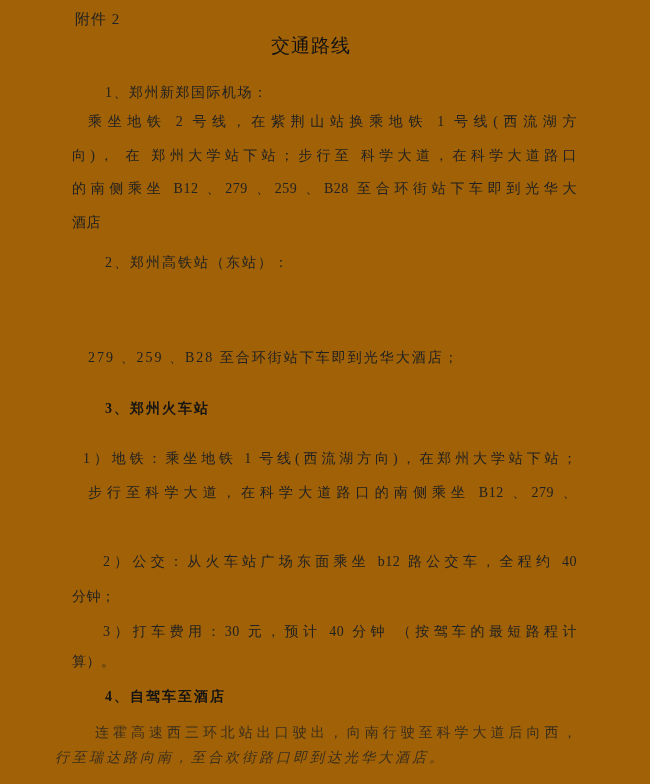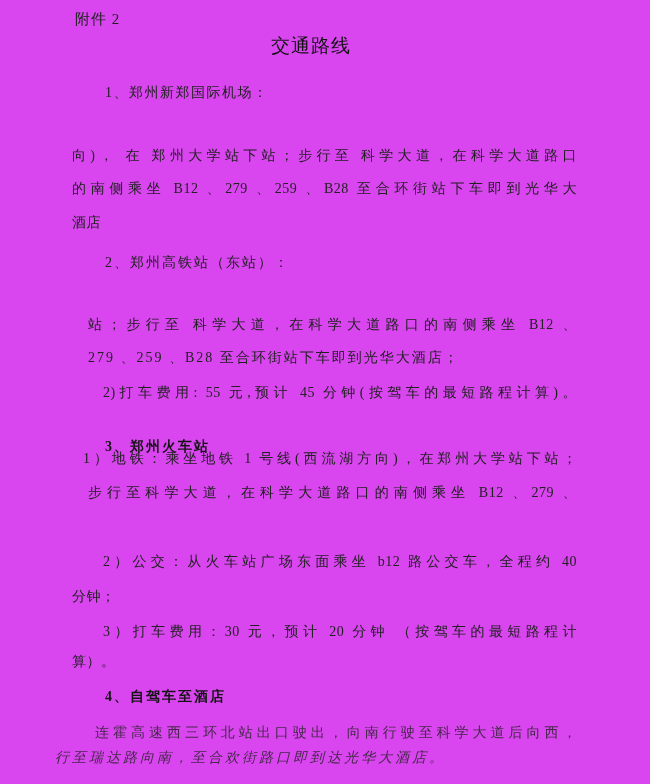--- a/index.html
+++ b/index.html
@@ -4,21 +4,21 @@
 <style>
   html, body {
     margin: 0;
     padding: 0;
     background: #ffffff;
   }
   .page {
     position: relative;
     width: 650px;
     height: 784px;
-    background: #d946ef;
+    background: #a16207;
     overflow: hidden;
     font-family: "Liberation Serif", "DejaVu Serif", serif;
     color: #212121;
   }
   .line {
     position: absolute;
     font-size: 14px;
     line-height: 21px;
     white-space: pre;
     letter-spacing: 0.5px;
@@ -59,34 +59,33 @@
 </head>
 <body>
 
 <div class="page">
 
   <div class="line attach" style="top:9px; left:75px;">附件 2</div>
 
   <div class="line title" style="top:35px;">交通路线</div>
 
   <div class="line ls1" style="top:82px; left:105px;">1、郑州新郑国际机场：</div>
+  <div class="line just" style="top:111px; left:88px;">乘坐地铁 2 号线，在紫荆山站换乘地铁 1 号线(西流湖方</div>
   <div class="line just" style="top:145px; left:72px;">向)， 在 郑州大学站下站；步行至 科学大道，在科学大道路口</div>
   <div class="line just" style="top:178px; left:72px;">的南侧乘坐 B12 、279 、259 、B28 至合环街站下车即到光华大</div>
   <div class="line" style="top:212px; left:72px;">酒店</div>
 
   <div class="line ls2" style="top:252px; left:105px;">2、郑州高铁站（东站）：</div>
-  <div class="line just" style="top:314px; left:88px;">站；步行至 科学大道，在科学大道路口的南侧乘坐 B12 、</div>
   <div class="line ls2" style="top:347px; left:88px;">279 、259 、B28 至合环街站下车即到光华大酒店；</div>
-  <div class="line just" style="top:382px; left:103px;">2)打车费用: 55 元,预计 45 分钟(按驾车的最短路程计算)。</div>
 
-  <div class="line bold ls2" style="top:436px; left:105px;">3、郑州火车站</div>
+  <div class="line bold ls2" style="top:398px; left:105px;">3、郑州火车站</div>
   <div class="line just" style="top:448px; left:83px;">1）地铁：乘坐地铁 1 号线(西流湖方向)，在郑州大学站下站；</div>
   <div class="line just" style="top:482px; left:88px;">步行至科学大道，在科学大道路口的南侧乘坐 B12 、279 、</div>
   <div class="line just" style="top:551px; left:103px;">2）公交：从火车站广场东面乘坐 b12 路公交车，全程约 40</div>
   <div class="line" style="top:586px; left:72px;">分钟；</div>
-  <div class="line just" style="top:621px; left:103px;">3）打车费用：30 元，预计 20 分钟 （按驾车的最短路程计</div>
+  <div class="line just" style="top:621px; left:103px;">3）打车费用：30 元，预计 40 分钟 （按驾车的最短路程计</div>
   <div class="line" style="top:651px; left:72px;">算）。</div>
 
   <div class="line bold ls2" style="top:686px; left:105px;">4、自驾车至酒店</div>
   <div class="line just blur" style="top:722px; left:95px;">连霍高速西三环北站出口驶出，向南行驶至科学大道后向西，</div>
   <div class="line ls3 blur" style="top:747px; left:55px;">行至瑞达路向南，至合欢街路口即到达光华大酒店。</div>
 
 </div>
 
 </body></html>

